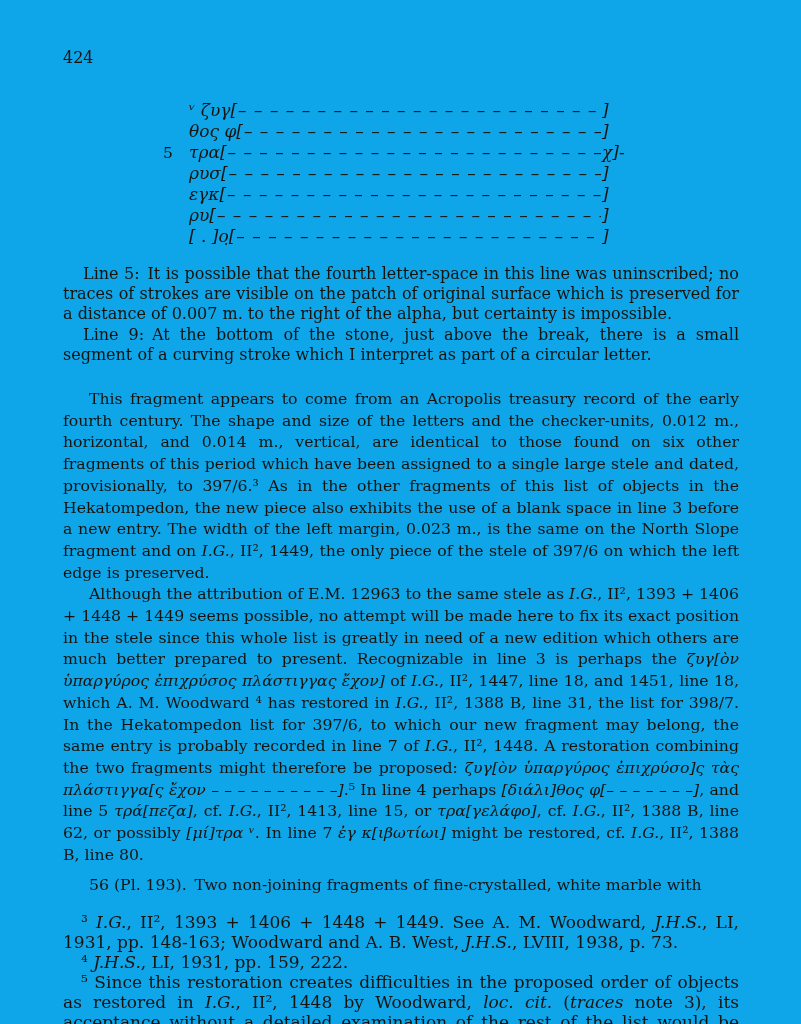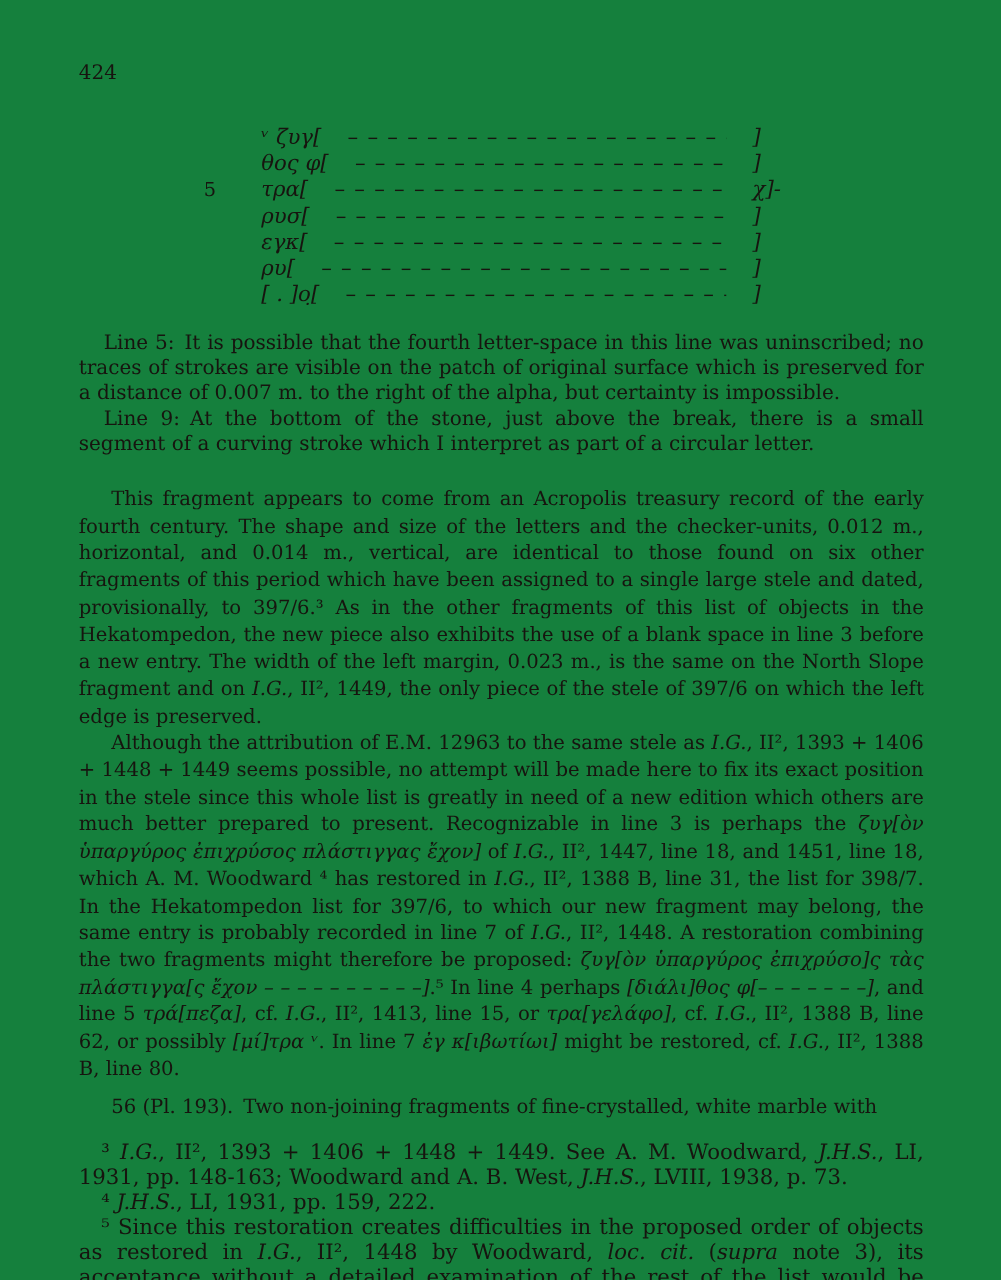--- a/index.html
+++ b/index.html
@@ -5,21 +5,21 @@
   html, body {
     margin: 0;
     padding: 0;
     background: #e9e7e2;
   }
   .sheet {
     position: relative;
     width: 801px;
     height: 1024px;
     margin: 0 auto;
-    background: #15803d;
+    background: #0ea5e9;
     color: #17140f;
     font-family: "DejaVu Serif", "Liberation Serif", serif;
     overflow: hidden;
     box-sizing: border-box;
     padding: 48px 62px 0 63px;
   }
   
   .pg-header {
     position: relative;
     height: 22px;
@@ -42,21 +42,20 @@
   .inscription {
     margin: 30px 0 0 100px;
     width: 452px;
     font-size: 17px;
   }
   .insc-line {
     display: flex;
     align-items: baseline;
     height: 21px;
     white-space: pre;
-    gap: 20px;
   }
   .insc-num {
     width: 26px;
     flex: 0 0 26px;
     font-size: 15.5px;
     font-style: normal;
   }
   .insc-pre {
     font-style: italic;
     flex: 0 0 auto;
@@ -158,16 +157,16 @@
 
   <div class="bodytext">
     <p><span>This fragment appears to come from an Acropolis treasury record of the early fourth century. The shape and size of the letters and the checker-units, 0.012 m., horizontal, and 0.014 m., vertical, are identical to those found on six other fragments of this period which have been assigned to a single large stele and dated, provisionally, to 397/6.³ As in the other fragments of this list of objects in the Hekatompedon, the new piece also exhibits the use of a blank space in line 3 before a new entry. The width of the left margin, 0.023 m., is the same on the North Slope fragment and on </span><i>I.G.</i><span>, II², 1449, the only piece of the stele of 397/6 on which the left edge is preserved.</span></p>
     <p><span>Although the attribution of E.M. 12963 to the same stele as </span><i>I.G.</i><span>, II², 1393 + 1406 + 1448 + 1449 seems possible, no attempt will be made here to fix its exact position in the stele since this whole list is greatly in need of a new edition which others are much better prepared to present. Recognizable in line 3 is perhaps the </span><i class="greek">ζυγ[ὸν ὑπαργύρος ἐπιχρύσος πλάστιγγας ἔχον]</i><span> of </span><i>I.G.</i><span>, II², 1447, line 18, and 1451, line 18, which A. M. Woodward ⁴ has restored in </span><i>I.G.</i><span>, II², 1388 B, line 31, the list for 398/7. In the Hekatompedon list for 397/6, to which our new fragment may belong, the same entry is probably recorded in line 7 of </span><i>I.G.</i><span>, II², 1448. A restoration combining the two fragments might therefore be proposed: </span><i class="greek">ζυγ[ὸν ὑπαργύρος ἐπιχρύσο]ς τὰς πλάστιγγα[ς ἔχον – – – – – – – – – –]</i><span>.⁵ In line 4 perhaps </span><i class="greek">[διάλι]θος φ[– – – – – – –]</i><span>, and line 5 </span><i class="greek">τρά[πεζα]</i><span>, cf. </span><i>I.G.</i><span>, II², 1413, line 15, or </span><i class="greek">τρα[γελάφο]</i><span>, cf. </span><i>I.G.</i><span>, II², 1388 B, line 62, or possibly </span><i class="greek">[μί]τρα ᵛ</i><span>. In line 7 </span><i class="greek">ἐγ κ[ιβωτίωι]</i><span> might be restored, cf. </span><i>I.G.</i><span>, II², 1388 B, line 80.</span></p>
     <p class="entry"><b>56</b><span> (Pl. 193). Two non-joining fragments of fine-crystalled, white marble with</span></p>
   </div>
 
   <div class="footnotes">
     <p><span>³ </span><i>I.G.</i><span>, II², 1393 + 1406 + 1448 + 1449. See A. M. Woodward, </span><i>J.H.S.</i><span>, LI, 1931, pp. 148-163; Woodward and A. B. West, </span><i>J.H.S.</i><span>, LVIII, 1938, p. 73.</span></p>
     <p><span>⁴ </span><i>J.H.S.</i><span>, LI, 1931, pp. 159, 222.</span></p>
-    <p><span>⁵ Since this restoration creates difficulties in the proposed order of objects as restored in </span><i>I.G.</i><span>, II², 1448 by Woodward, </span><i>loc. cit.</i><span> (</span><i>supra</i><span> note 3), its acceptance without a detailed examination of the rest of the list would be premature.</span></p>
+    <p><span>⁵ Since this restoration creates difficulties in the proposed order of objects as restored in </span><i>I.G.</i><span>, II², 1448 by Woodward, </span><i>loc. cit.</i><span> (</span><i>traces</i><span> note 3), its acceptance without a detailed examination of the rest of the list would be premature.</span></p>
   </div>
 
 </div>
 
 </body></html>

